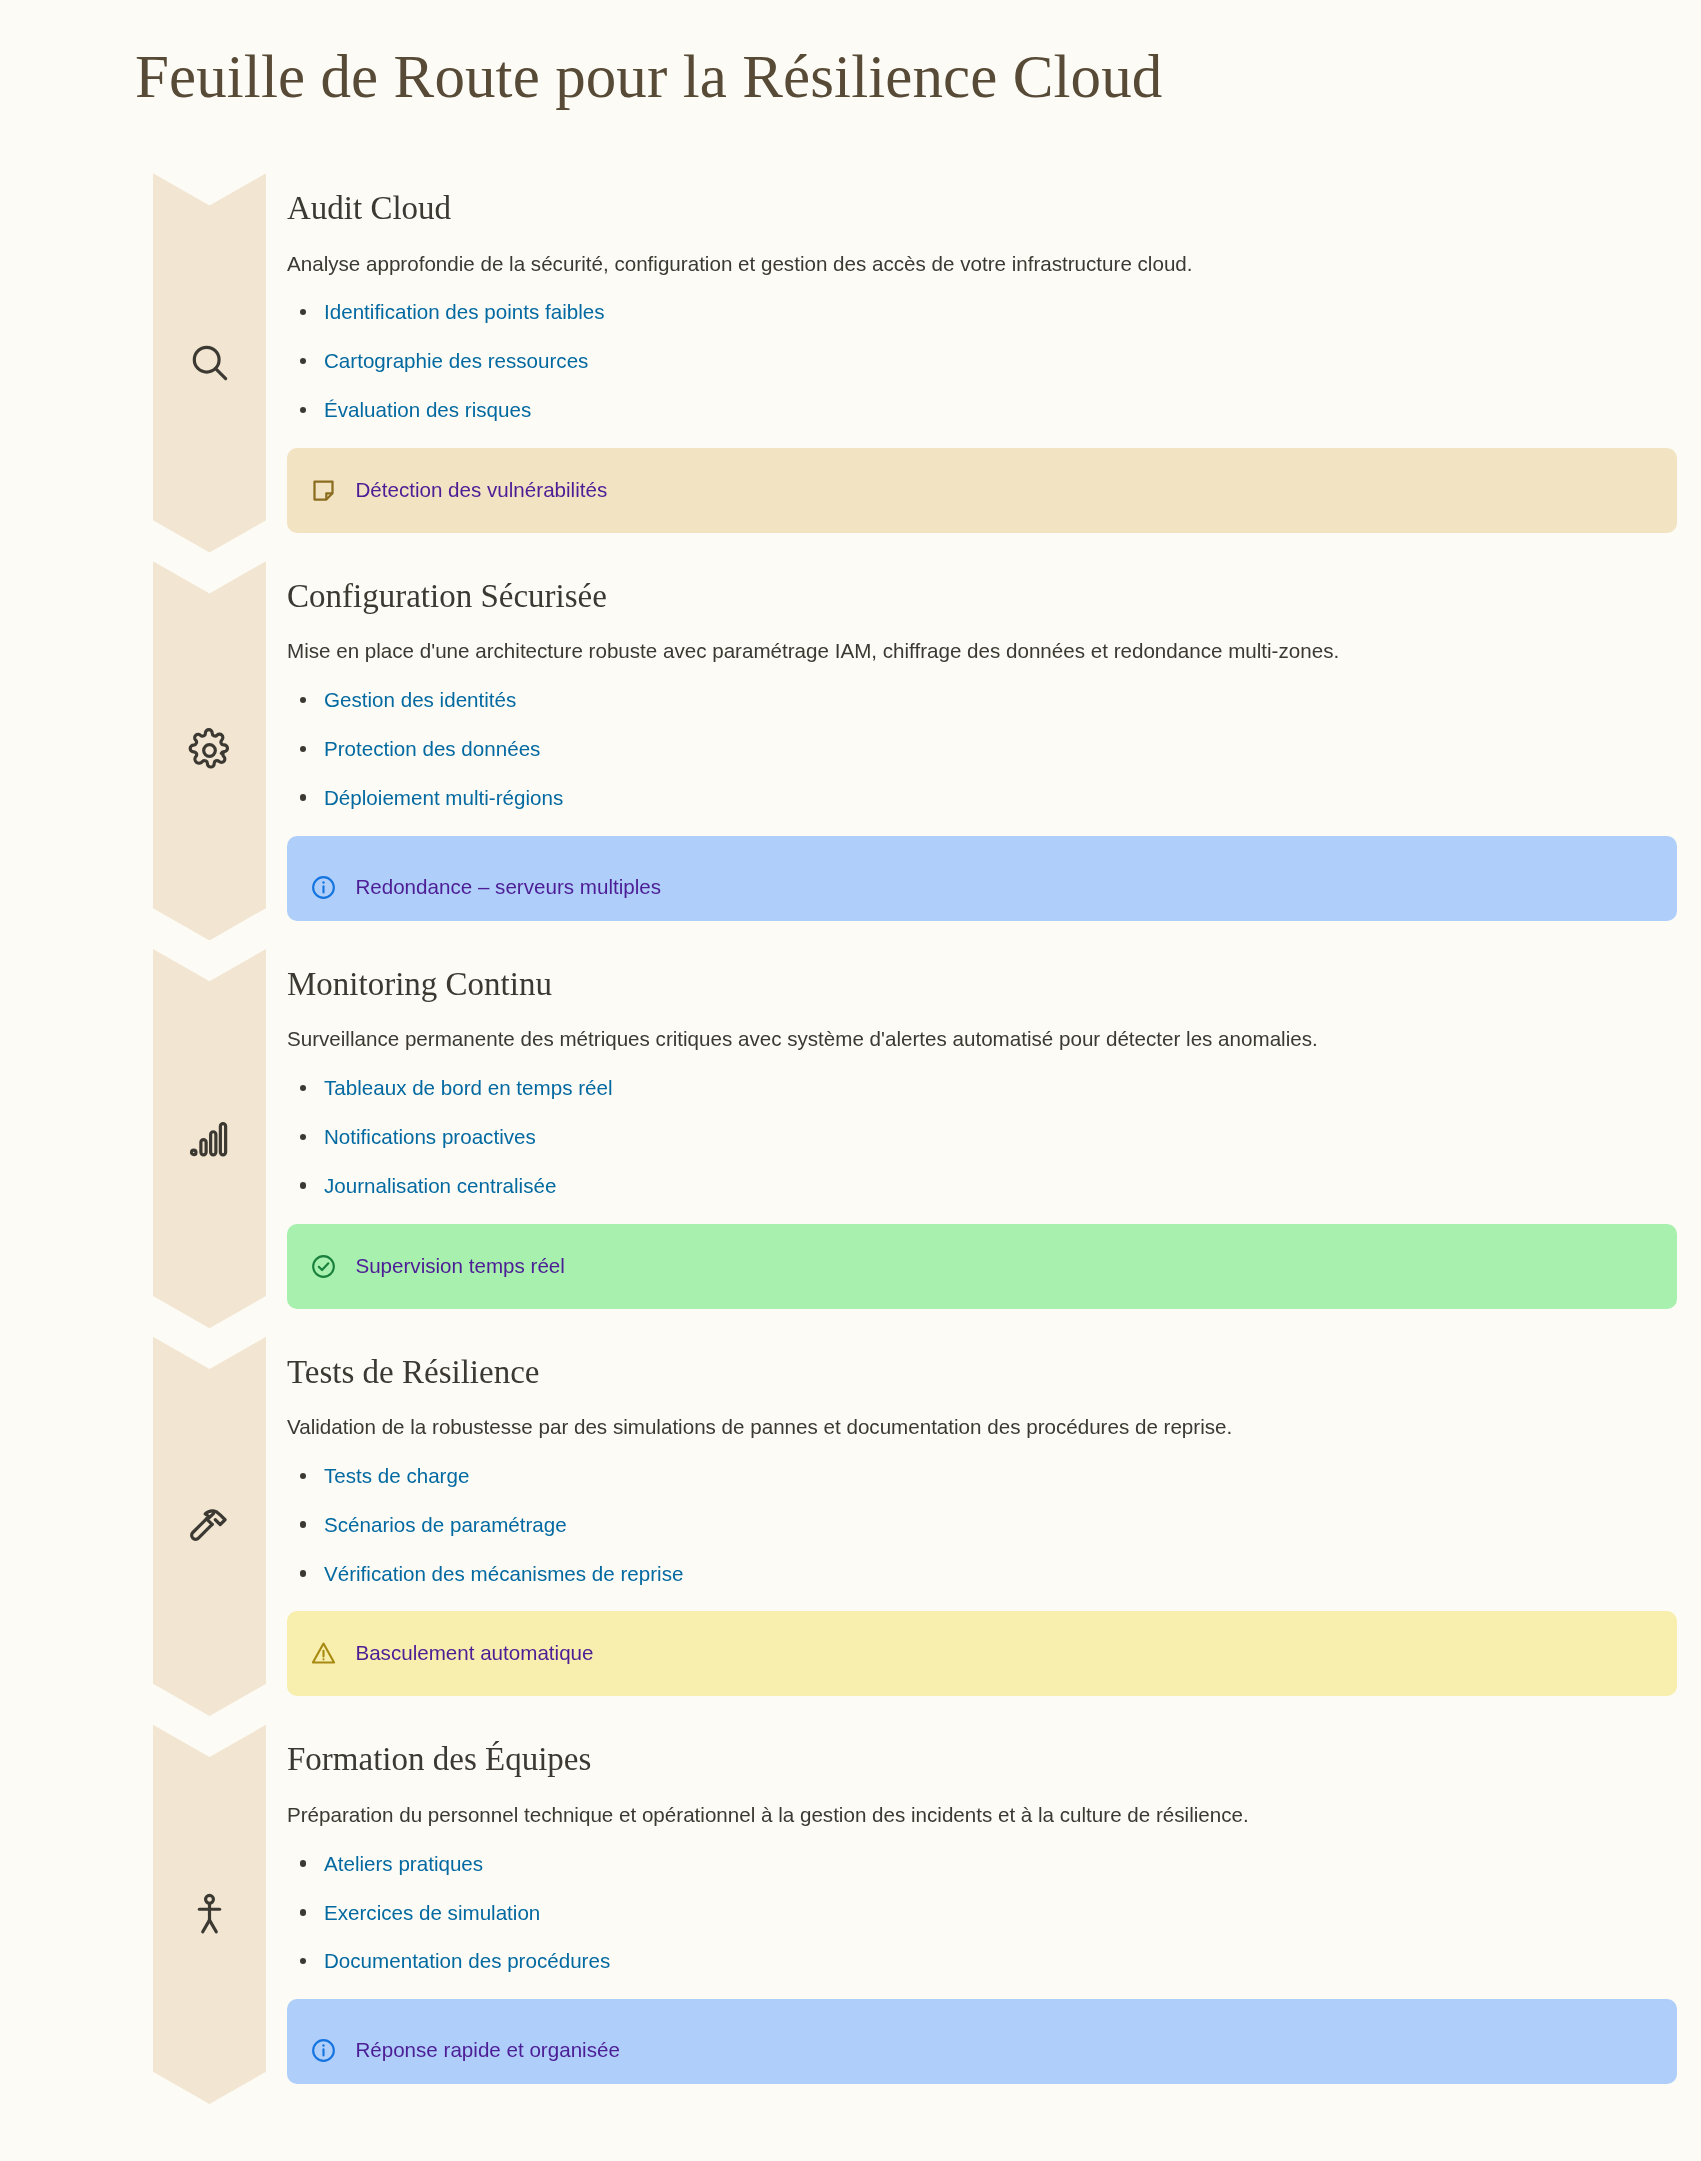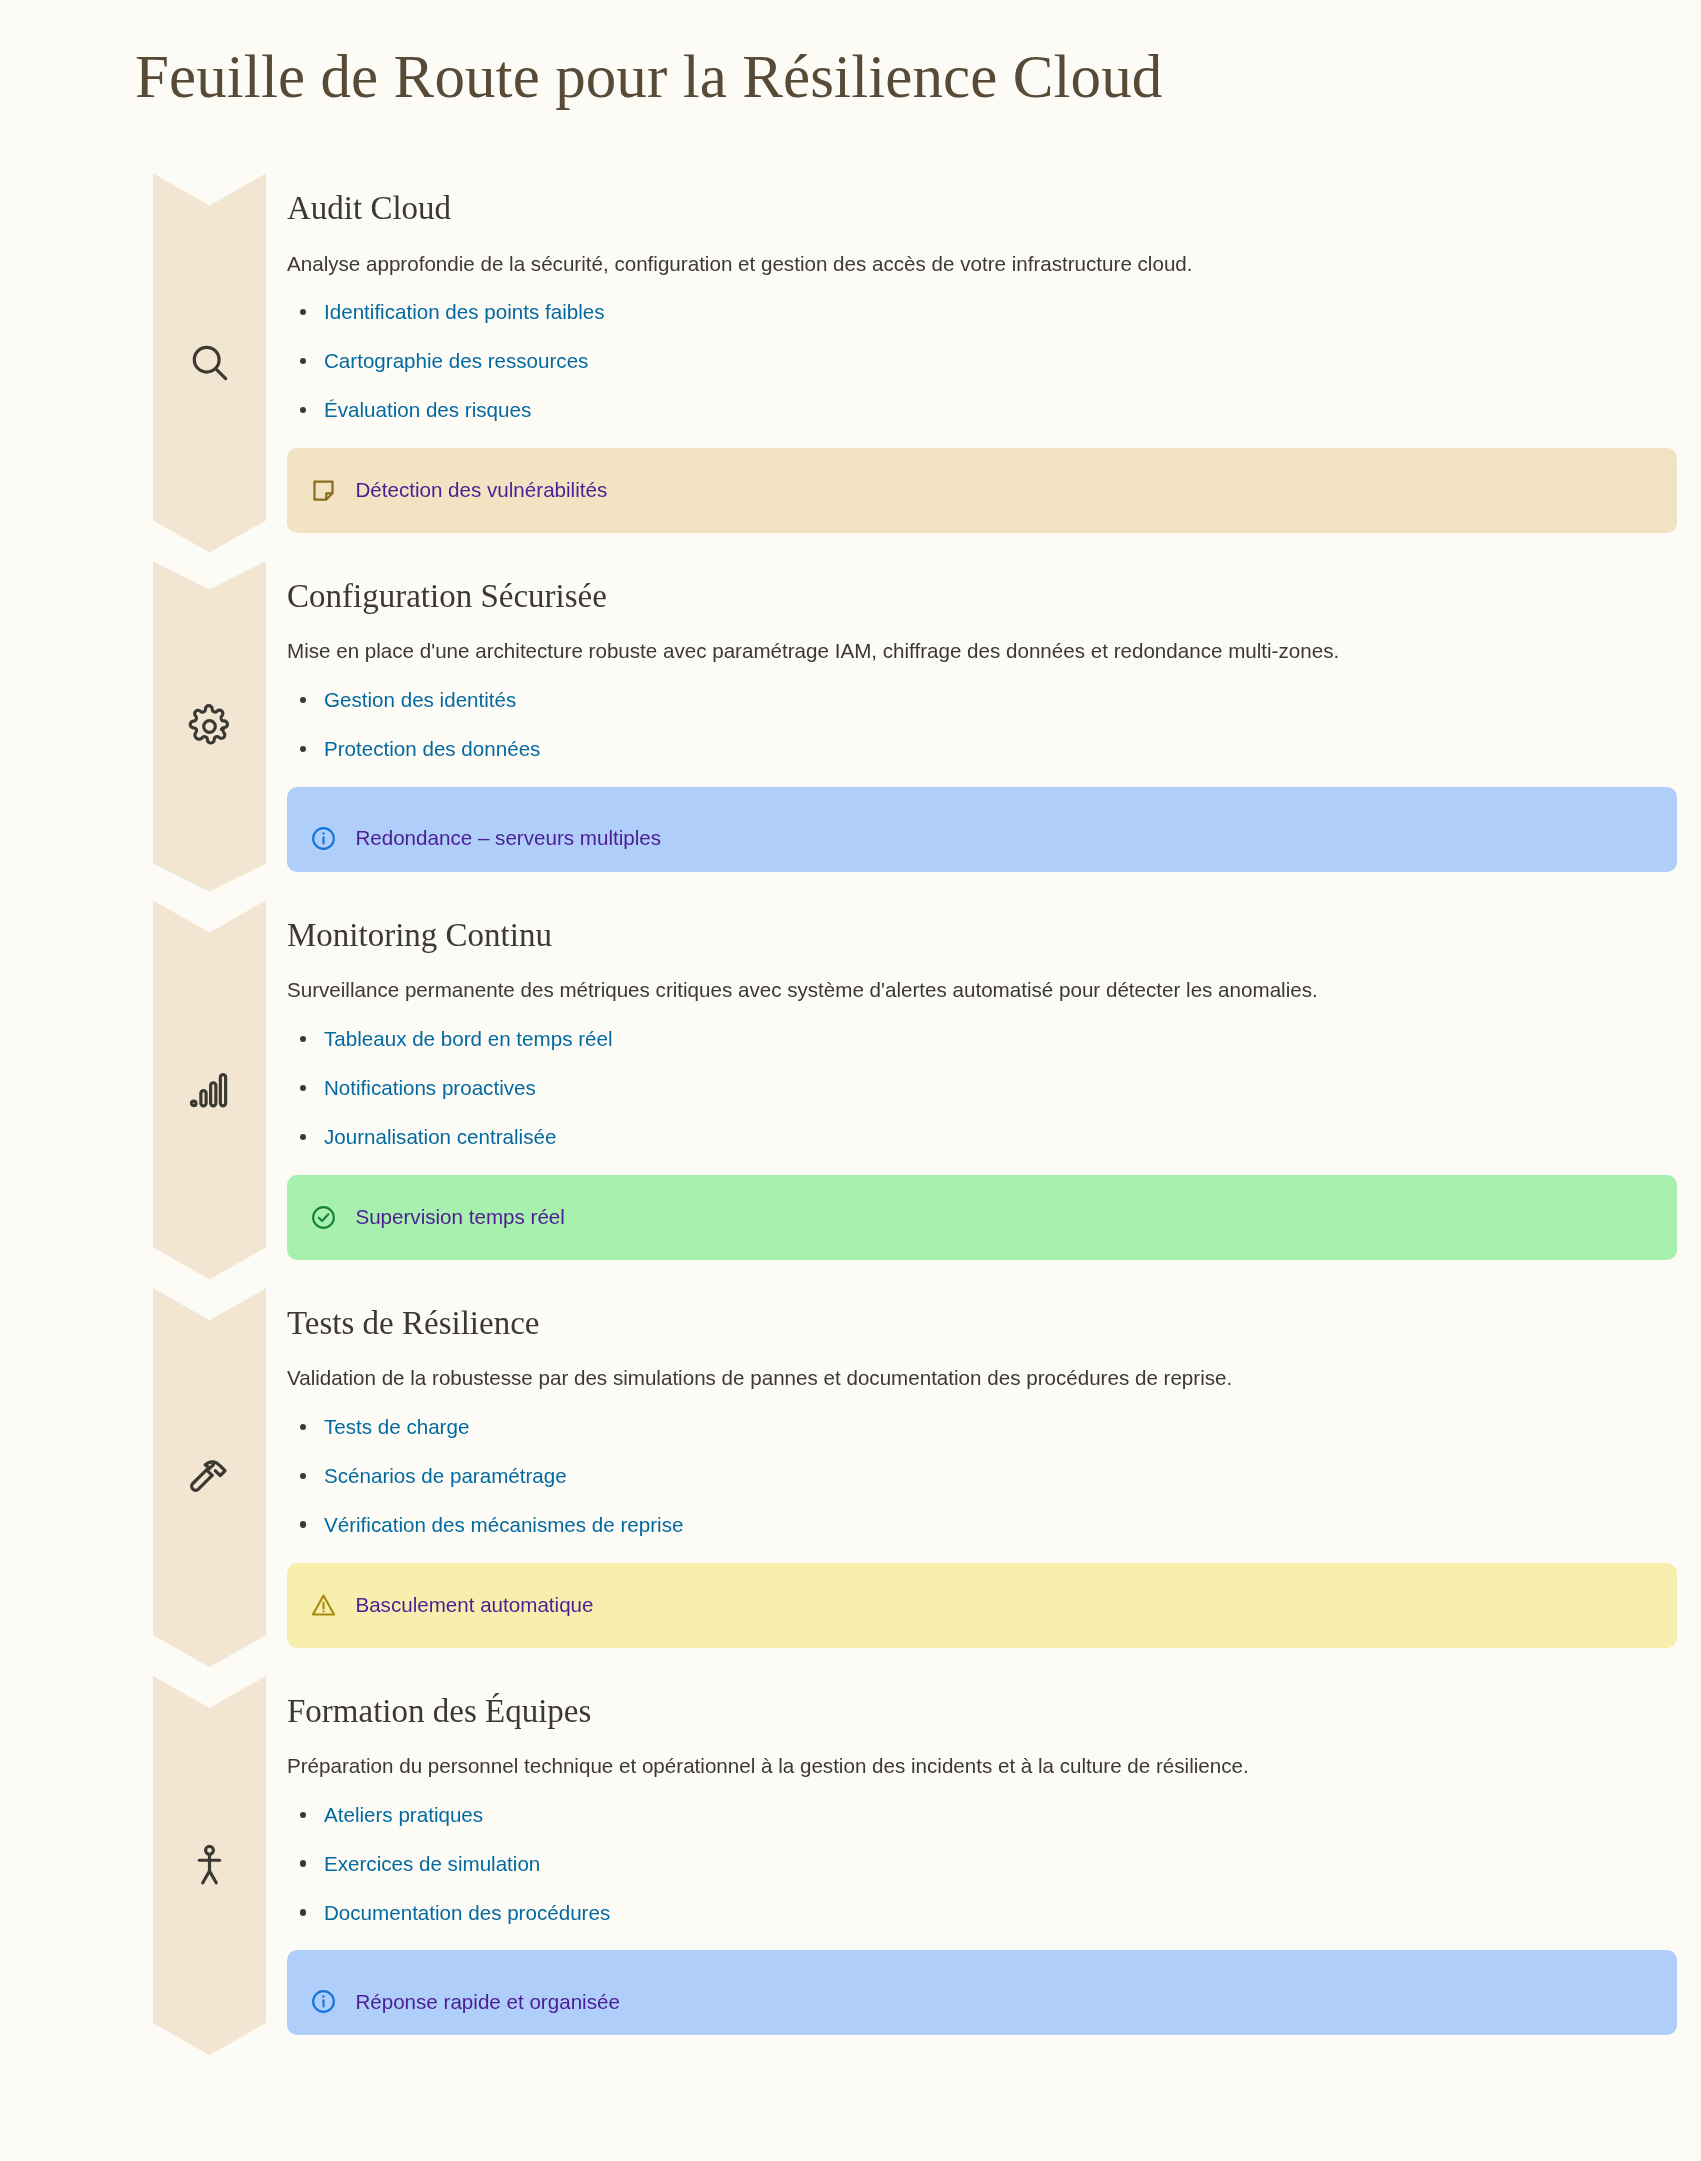--- a/index.html
+++ b/index.html
@@ -214,20 +214,24 @@
       <ul class="bullets">
 
           <li>
             <span class="dot"></span>
             <span>Gestion des identités</span>
           </li>
           <li>
             <span class="dot"></span>
             <span>Protection des données</span>
           </li>
+          <li>
+            <span class="dot"></span>
+            <span>Déploiement multi-régions</span>
+          </li>
       </ul>
       <div class="callout tone-info">
         <span class="callout-icon">
               <svg viewBox="0 0 24 24" fill="none" stroke="#1474E0" stroke-width="1.9" stroke-linecap="round">
                 <circle cx="12" cy="12" r="9.2"></circle>
                 <line x1="12" y1="11" x2="12" y2="16.4"></line>
                 <circle cx="12" cy="7.6" r="1.05" fill="#1474E0" stroke="none"></circle>
               </svg>
             </span>
         <span class="callout-text">Redondance – serveurs multiples</span>

